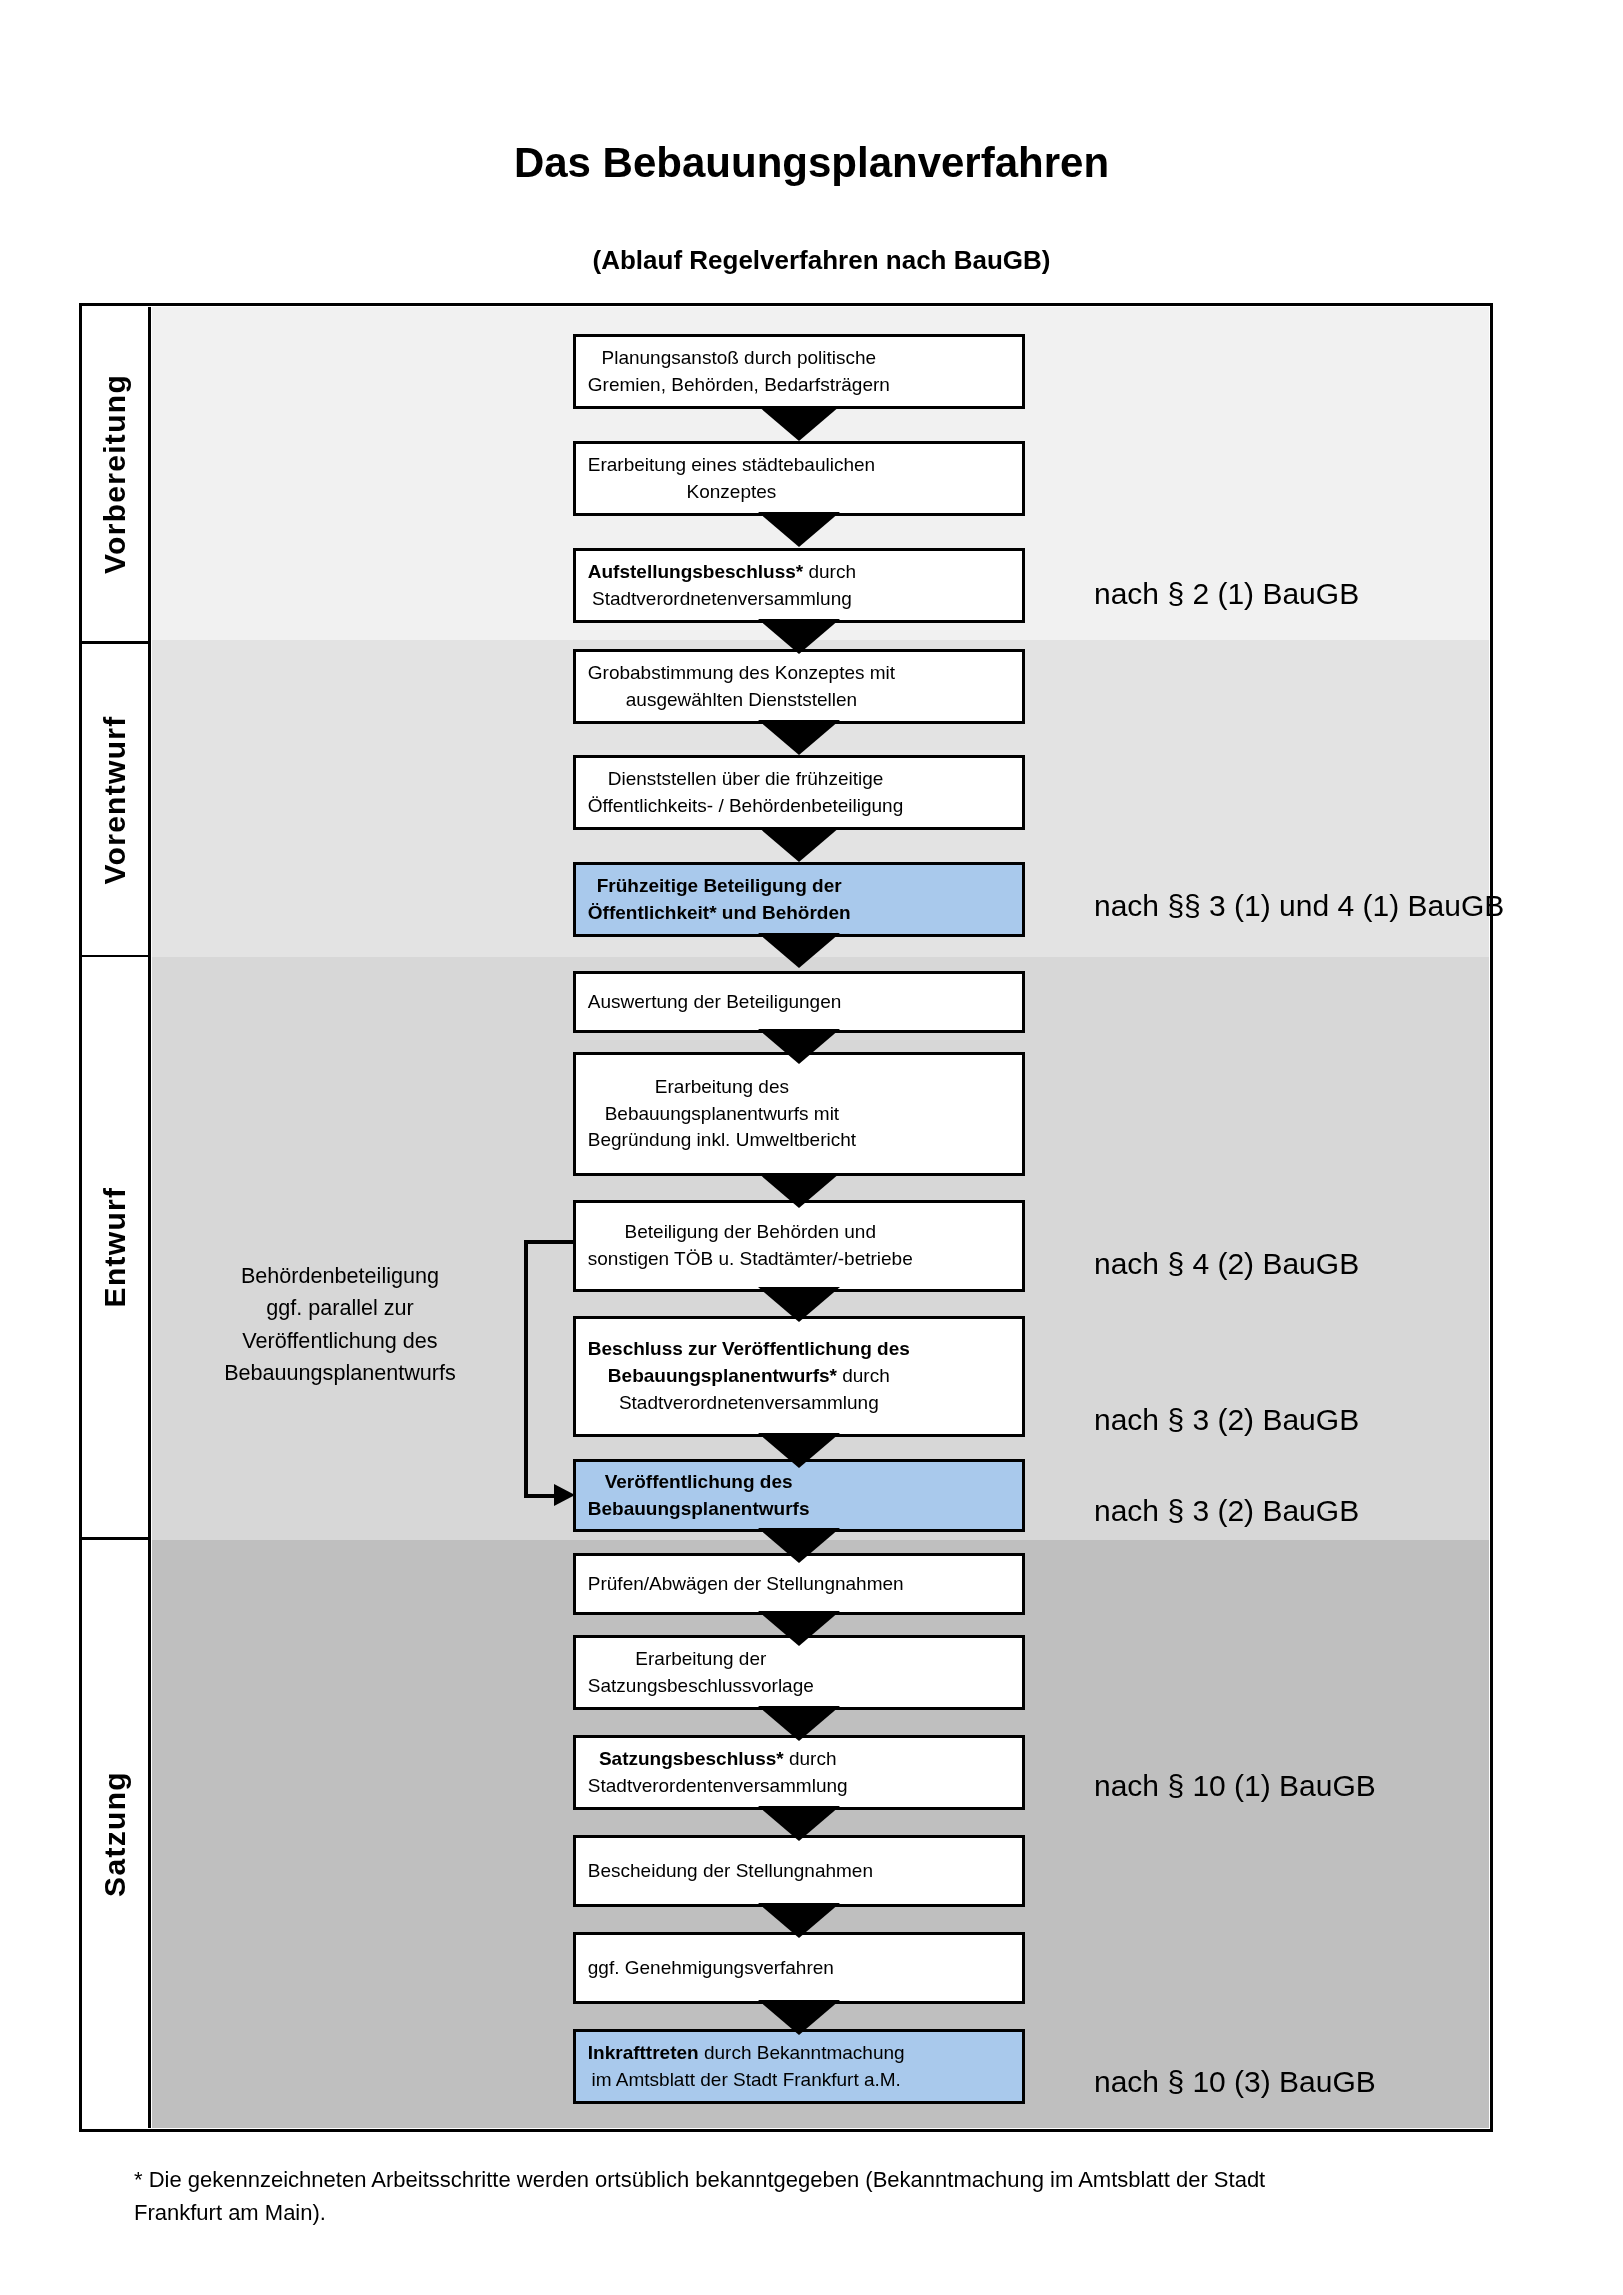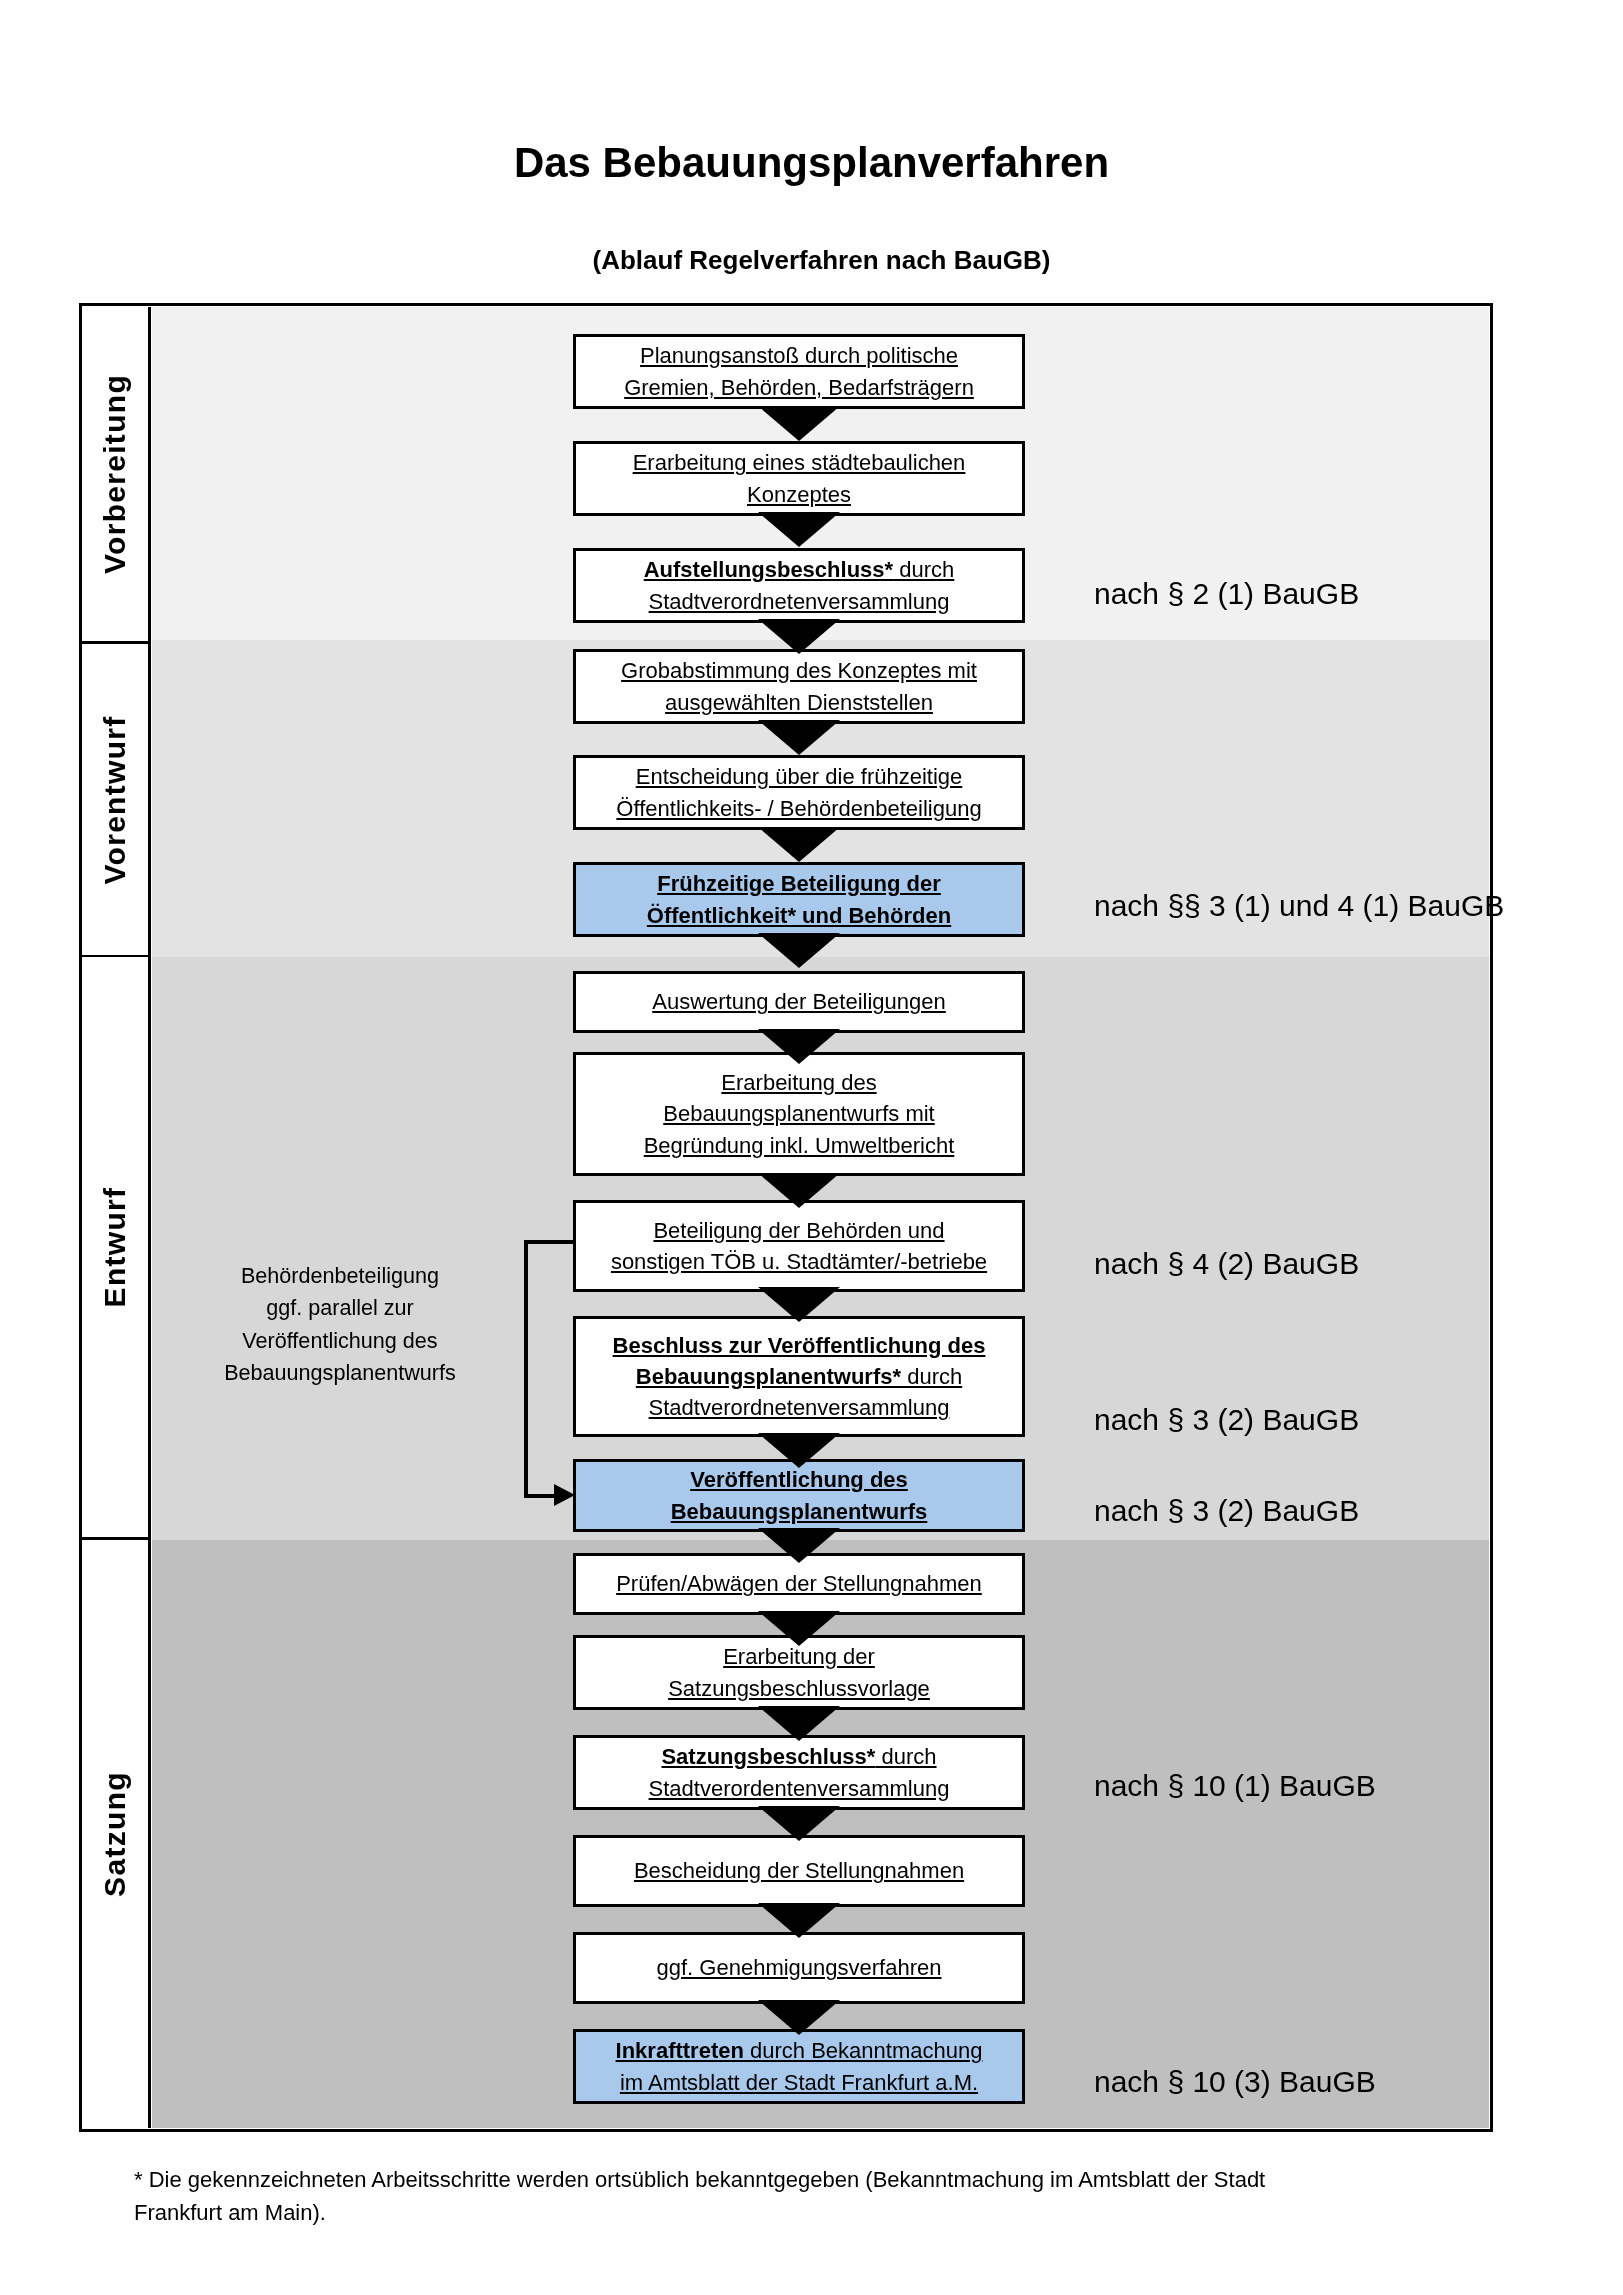--- a/index.html
+++ b/index.html
@@ -14,22 +14,22 @@
   .title{left:0;right:0;top:111px;text-align:center;font-size:42px;font-weight:bold;}
   .subtitle{left:0;right:0;top:217px;text-align:center;font-size:26px;font-weight:bold;padding-left:20px;}
   .secbg{left:152px;width:1337px;}
   .frame{left:79px;top:275px;width:1414px;height:1829px;border:3.9px solid var(--border);
          background:transparent;pointer-events:none;z-index:30;}
   .labelcell{left:82px;width:69px;background:#fff;border-right:3.9px solid var(--border);
              display:flex;align-items:center;justify-content:center;z-index:20;}
   .labelcell.divider{border-bottom:3.9px solid var(--border);}
   .vlabel{transform:rotate(-90deg);white-space:nowrap;font-size:30px;font-weight:bold;letter-spacing:1.3px;}
   .box{left:573px;width:452px;background:var(--box_bg);border:3.3px solid var(--border);
-       display:flex;align-items:center;justify-content:center;text-align:center;
-       font-size:22px;line-height:1.42;padding:3.9px 11.8px;white-space:pre-line;z-index:40;text-decoration:underline;}
+       display:flex;align-items:center;text-align:center;
+       font-size:19px;line-height:1.42;padding:3.9px 11.8px;white-space:pre-line;z-index:40;}
   .box .b{font-weight:bold;}
   .box.blue{background:var(--blue_box);}
   .arrow{left:758px;width:0;height:0;border-left:41px solid transparent;
          border-right:41px solid transparent;border-top:35px solid var(--border);z-index:45;}
   .ref{left:1094px;font-size:30px;white-space:nowrap;z-index:40;}
   .sidenote{left:196px;top:1232px;width:288px;text-align:center;font-size:21.6px;
             line-height:1.5;white-space:pre-line;z-index:40;}
   .brline{background:var(--border);z-index:35;}
   .brhead{left:554px;top:1456px;width:0;height:0;border-top:11.8px solid transparent;
           border-bottom:11.8px solid transparent;border-left:21px solid var(--border);z-index:35;}
@@ -62,21 +62,21 @@
 <div class="abs frame"></div>
 
 <div class="abs box" style="top:306px;height:75px;"><span><span class="b"></span><span>Planungsanstoß durch politische
 Gremien, Behörden, Bedarfsträgern</span></span></div>
 <div class="abs box" style="top:413px;height:75px;"><span><span class="b"></span><span>Erarbeitung eines städtebaulichen
 Konzeptes</span></span></div>
 <div class="abs box" style="top:520px;height:75px;"><span><span class="b">Aufstellungsbeschluss*</span><span> durch
 Stadtverordnetenversammlung</span></span></div>
 <div class="abs box" style="top:621px;height:75px;"><span><span class="b"></span><span>Grobabstimmung des Konzeptes mit
 ausgewählten Dienststellen</span></span></div>
-<div class="abs box" style="top:727px;height:75px;"><span><span class="b"></span><span>Entscheidung über die frühzeitige
+<div class="abs box" style="top:727px;height:75px;"><span><span class="b"></span><span>Dienststellen über die frühzeitige
 Öffentlichkeits- / Behördenbeteiligung</span></span></div>
 <div class="abs box blue" style="top:834px;height:75px;"><span><span class="b">Frühzeitige Beteiligung der
 Öffentlichkeit* und Behörden</span><span></span></span></div>
 <div class="abs box" style="top:943px;height:62px;"><span><span class="b"></span><span>Auswertung der Beteiligungen</span></span></div>
 <div class="abs box" style="top:1024px;height:124px;"><span><span class="b"></span><span>Erarbeitung des
 Bebauungsplanentwurfs mit
 Begründung inkl. Umweltbericht</span></span></div>
 <div class="abs box" style="top:1172px;height:92px;"><span><span class="b"></span><span>Beteiligung der Behörden und
 sonstigen TÖB u. Stadtämter/-betriebe</span></span></div>
 <div class="abs box" style="top:1288px;height:121px;"><span><span class="b">Beschluss zur Veröffentlichung des

